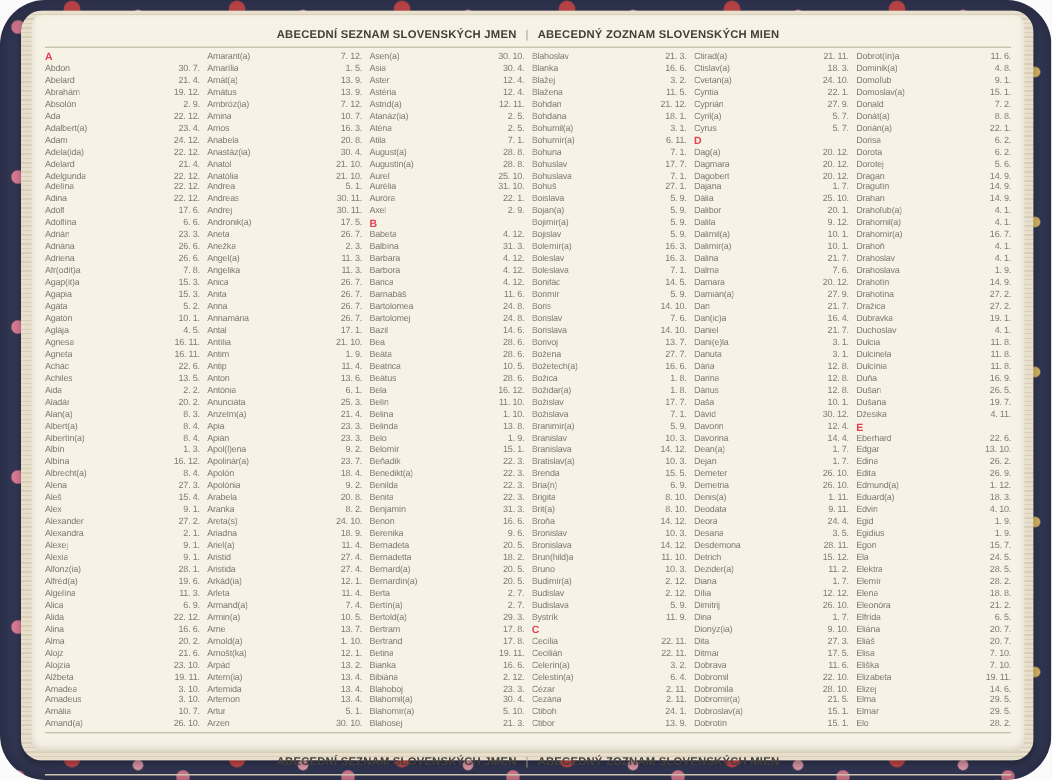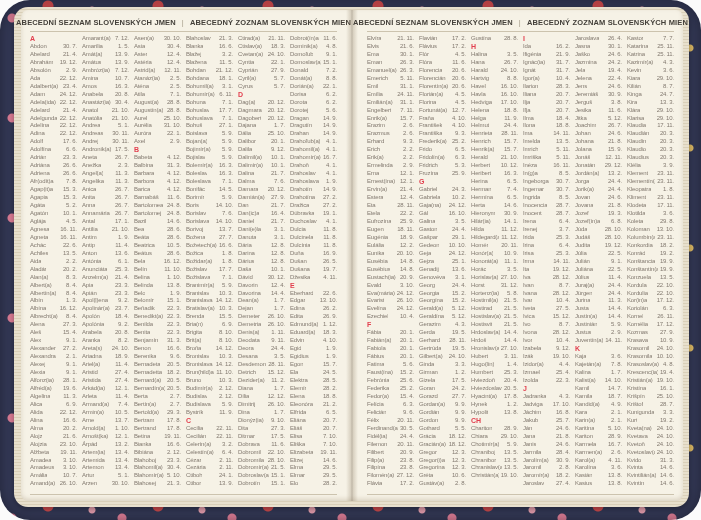--- a/index.html
+++ b/index.html
@@ -31,20 +31,21 @@
     position:absolute;left:14px;right:12px;top:7px;bottom:13px;
     border-radius:14px;background:#e8e0cd;
     background-image:repeating-linear-gradient(0deg,#e8e0cd 0 2px,#d9cfb8 2px 3px);
     box-shadow:0 2px 6px rgba(0,0,0,.4);
   }
   
   .sheet{
     position:absolute;left:21px;right:18px;top:10px;bottom:19px;
     background:#f6f2e6;border-radius:7px;display:flex;
     box-shadow:inset 0 -2px 4px rgba(140,120,90,.25);
+    flex-direction:column;
   }
   .page{flex:1;min-width:0;padding:8px 9px 6px;display:flex;flex-direction:column}
   .fold{
     width:12px;flex:none;
     background:linear-gradient(90deg,rgba(120,100,70,0) 0%,rgba(120,100,70,.25) 42%,rgba(88,72,52,.38) 50%,rgba(120,100,70,.25) 58%,rgba(120,100,70,0) 100%);
   }
   .hdr{
     display:flex;justify-content:center;align-items:baseline;gap:6px;
     font-size:7.5px;font-weight:bold;color:#44403a;letter-spacing:.15px;
     white-space:nowrap;padding-bottom:4px;border-bottom:1px solid #ccc3ae;

